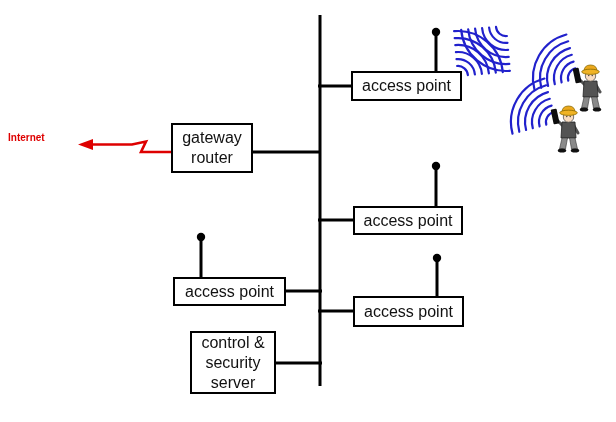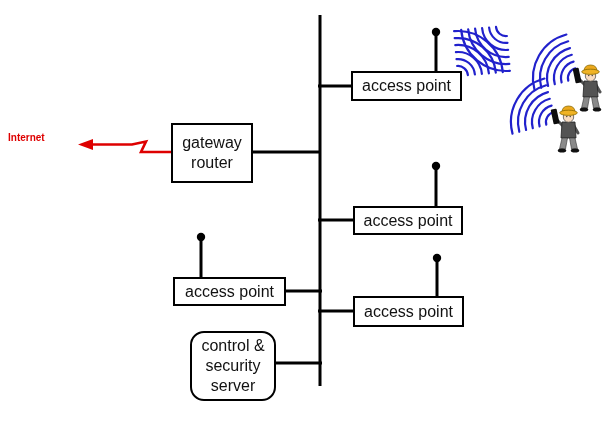--- a/index.html
+++ b/index.html
@@ -133,37 +133,37 @@
       <path d="M519.3,131.8 A38,38 0 0 1 546.2,85.3"></path>
       <path d="M512.5,133.6 A45,45 0 0 1 544.4,78.5"></path>
     </g>
 
     <use href="#worker" transform="translate(573,61)"></use>
     <use href="#worker" transform="translate(551,102)"></use>
   </svg>
 
   <div class="internet-label">Internet</div>
 
-  <div class="node" style="left:171px;top:123px;width:82px;height:60px;">
+  <div class="node" style="left:171px;top:123px;width:82px;height:50px;">
     <span>gateway router</span>
   </div>
 
   <div class="node" style="left:351px;top:71px;width:111px;height:30px;">
     <span>access point</span>
   </div>
 
   <div class="node" style="left:353px;top:206px;width:110px;height:29px;">
     <span>access point</span>
   </div>
 
   <div class="node" style="left:353px;top:296px;width:111px;height:31px;">
     <span>access point</span>
   </div>
 
   <div class="node" style="left:173px;top:277px;width:113px;height:29px;">
     <span>access point</span>
   </div>
 
-  <div class="node" style="left:190px;top:331px;width:86px;height:70px;border-radius:14px;">
+  <div class="node" style="left:190px;top:331px;width:86px;height:63px;">
     <span>control &amp; security server</span>
   </div>
 
 </div>
 
 </body></html>

